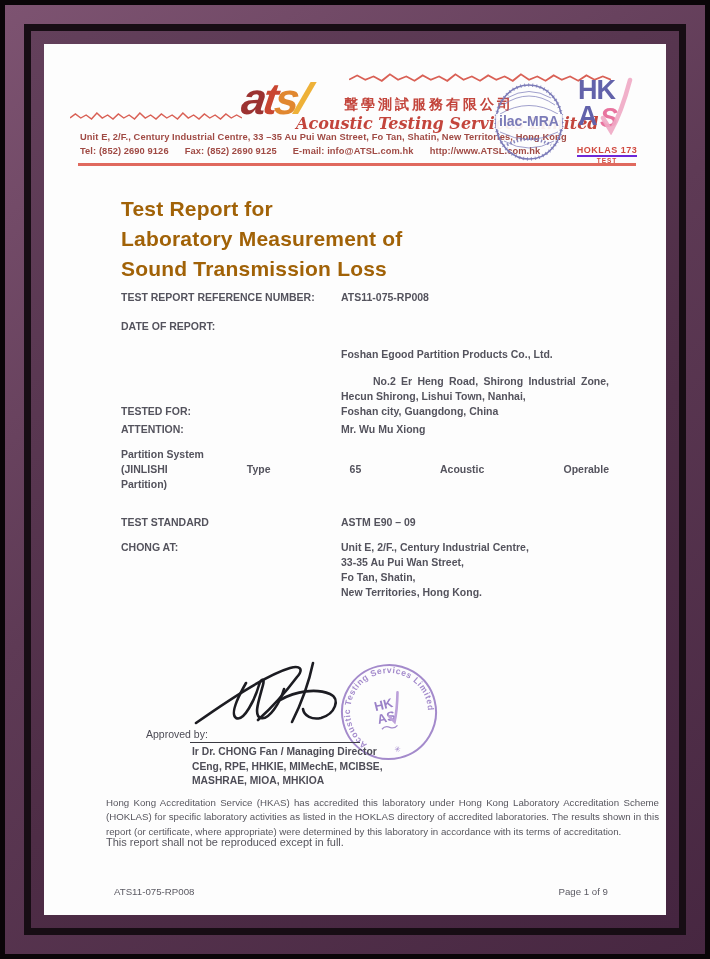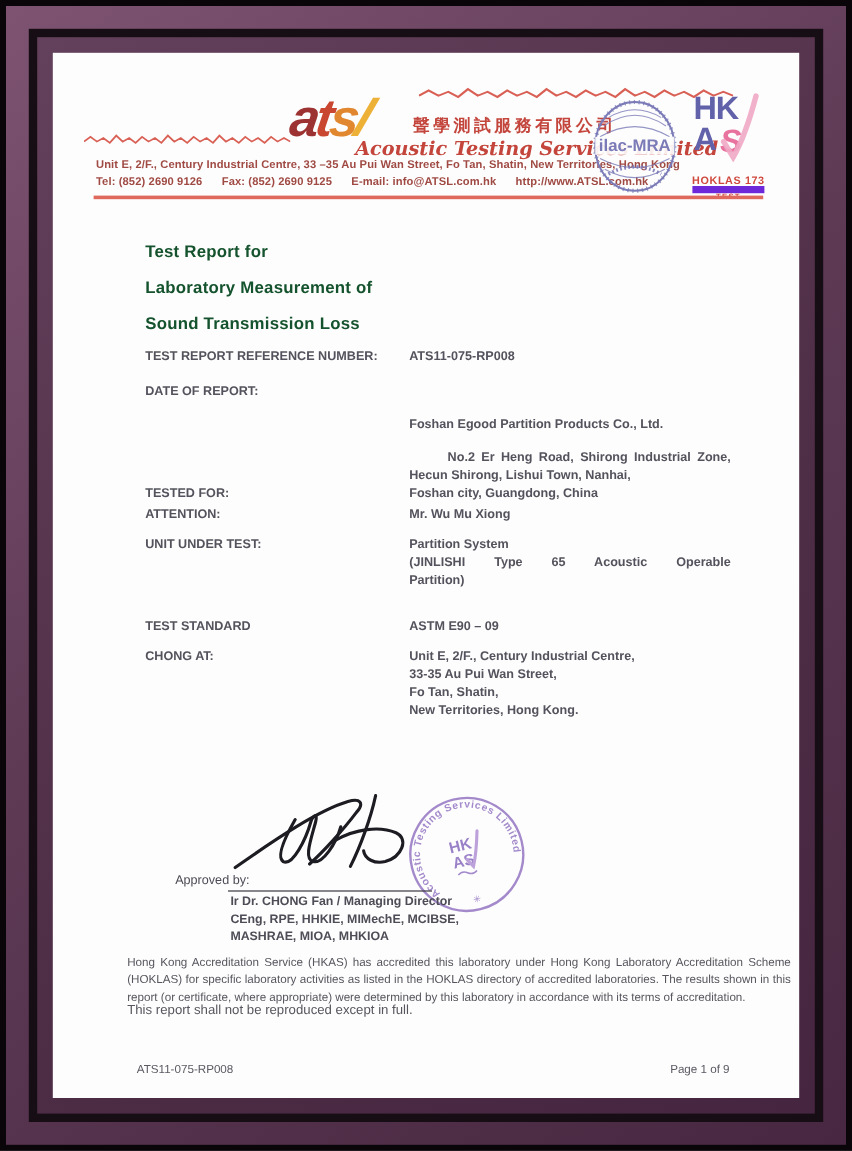--- a/index.html
+++ b/index.html
@@ -24,28 +24,28 @@
   .cn-name { position:absolute; left:300px; top:52px; font-size:14px; font-weight:bold;
              color:#c3453c; letter-spacing:3px; white-space:nowrap; }
   .en-name { position:absolute; left:252px; top:70px; font-size:16px; font-weight:bold;
              font-style:italic; font-family:"DejaVu Serif", serif; color:#c3453c; white-space:nowrap; }
   .addr1 { position:absolute; left:36px; top:88px;  font-size:9.3px; font-weight:bold;
            color:#a04a44; white-space:pre; letter-spacing:0.1px; }
   .addr2 { position:absolute; left:36px; top:102px; font-size:9.3px; font-weight:bold;
            color:#a04a44; white-space:pre; letter-spacing:0.1px; }
   .ilac-seal { position:absolute; left:449px; top:37px; }
   .hkas-logo { position:absolute; left:528px; top:33px; width:70px; text-align:center; }
-  .hoklas { font-size:9px; font-weight:bold; color:#d0493f; border-bottom:6px solid #6d28d9;
+  .hoklas { font-size:9px; font-weight:bold; color:#d0493f; border-bottom:2px solid #6d28d9;
             display:inline-block; margin-top:2px; letter-spacing:0.5px; }
   .hoklas-test { font-size:6.5px; font-weight:bold; color:#d0493f; letter-spacing:1px; }
   .red-rule { position:absolute; left:34px; top:119px; width:558px; height:2.5px; background:#e0695e; }
 
   
-  .doc-title { position:absolute; left:77px; top:150px; font-size:14px; font-weight:bold;
-               color:#14532d; line-height:30px; letter-spacing:0.2px; }
+  .doc-title { position:absolute; left:77px; top:150px; font-size:21px; font-weight:bold;
+               color:#a16207; line-height:30px; letter-spacing:0.2px; }
 
   
   .fields { position:absolute; left:77px; top:246px; width:488px; }
   .frow { display:flex; }
   .flabel { width:220px; flex:none; font-size:10.5px; font-weight:bold; color:#54535d; line-height:15px; }
   .fval { flex:1; font-size:10.5px; font-weight:bold; color:#54535d; line-height:15px; }
   .vline { }
   .stretch { text-align:justify; text-align-last:justify; }
   .para-gap { margin-top:12px;padding-left:32px; }
   .mb14{margin-bottom:14px;} .mb13{margin-bottom:13px;flex-direction:column;} .mb3{margin-bottom:3px;align-items:flex-end;}
@@ -149,21 +149,20 @@
     </div>
 
     <div class="frow mb10">
       <div class="flabel">ATTENTION:</div>
       <div class="fval">
                     <div class="vline">Mr. Wu Mu Xiong</div>
                   </div>
     </div>
 
     <div class="frow mb23">
-      <div class="flabel">UNIT UNDER TEST:</div>
       <div class="fval">
         <div class="vline">Partition System</div>
         <div class="vline stretch">(JINLISHI Type 65 Acoustic Operable</div>
         <div class="vline">Partition)</div>
       </div>
     </div>
 
     <div class="frow mb10">
       <div class="flabel">TEST STANDARD</div>
       <div class="fval">

